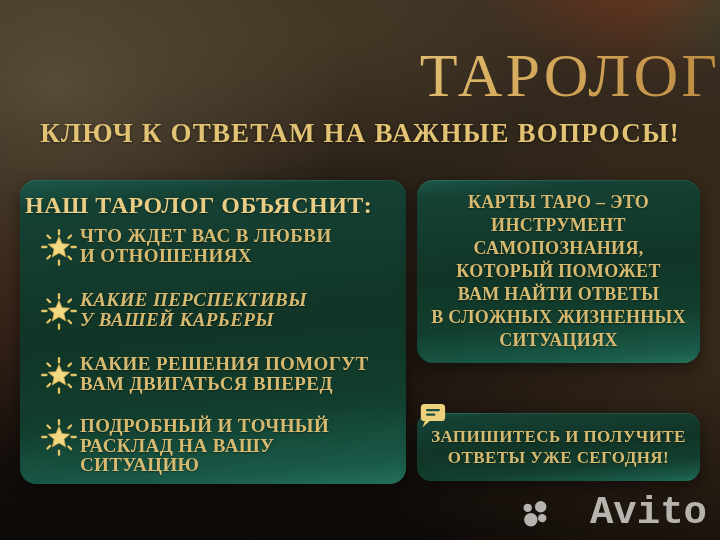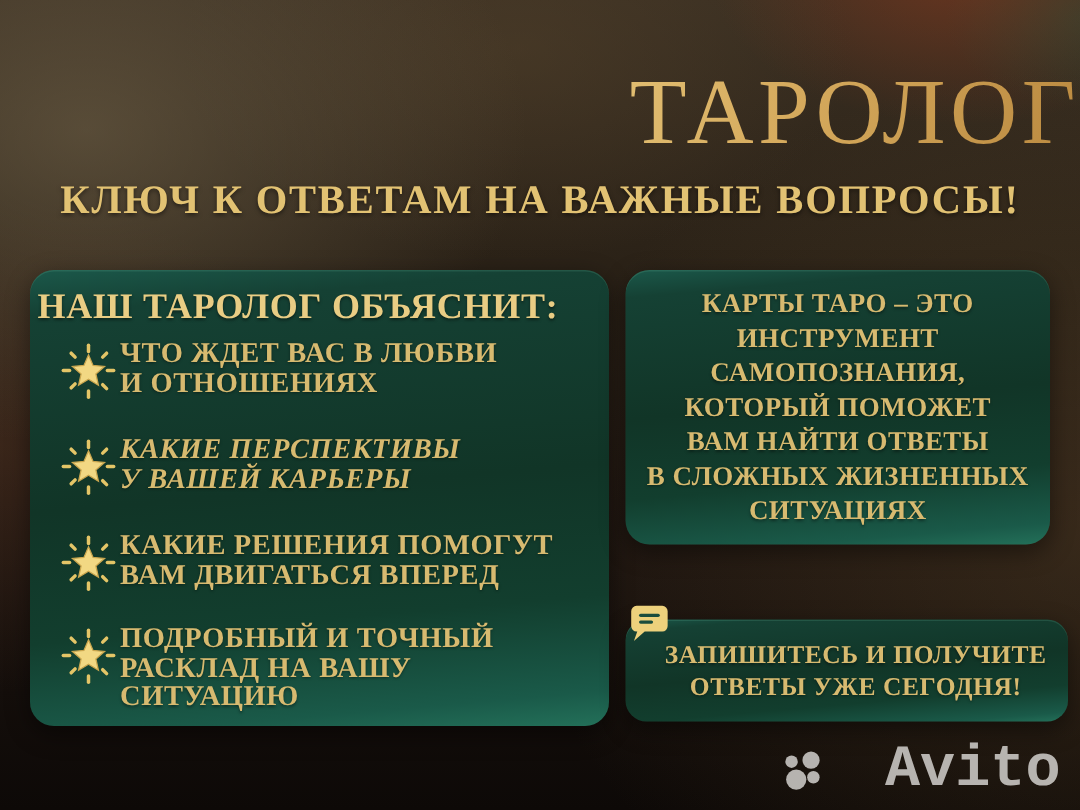--- a/index.html
+++ b/index.html
@@ -32,21 +32,21 @@
     font-size:27px;font-weight:700;letter-spacing:1.2px;line-height:1;
     color:#e2c273;text-shadow:0 1px 3px rgba(0,0,0,0.5);
   }
   .panel{
     position:absolute;border-radius:16px;
     background:linear-gradient(175deg,#1b584a 0%,#154134 9%,#113527 48%,#123e2e 74%,#1a5a49 93%,#237059 100%);
     box-shadow:0 5px 16px rgba(0,0,0,0.45), inset 0 1px 0 rgba(130,220,185,0.14);
   }
   .panel-left{left:20px;top:180px;width:386px;height:304px;}
   .panel-right{left:417px;top:180px;width:283px;height:183px;display:flex;align-items:center;justify-content:center;}
-  .panel-cta{left:417px;top:413px;width:283px;height:68px;border-radius:14px;display:flex;align-items:center;justify-content:center;padding-left:12px;}
+  .panel-cta{left:417px;top:413px;width:283px;height:68px;border-radius:14px;display:flex;align-items:center;justify-content:center;}
   .panel-heading{
     position:absolute;left:5px;top:12px;
     font-size:24px;font-weight:700;letter-spacing:0.5px;color:#e9cd84;
     text-shadow:0 1px 2px rgba(0,0,0,0.45);
   }
   .benefit-row{
     position:absolute;left:18px;right:14px;display:flex;align-items:flex-start;gap:0;
   }
   .benefit-row .star{flex:0 0 42px;height:42px;}
   .benefit-text{

